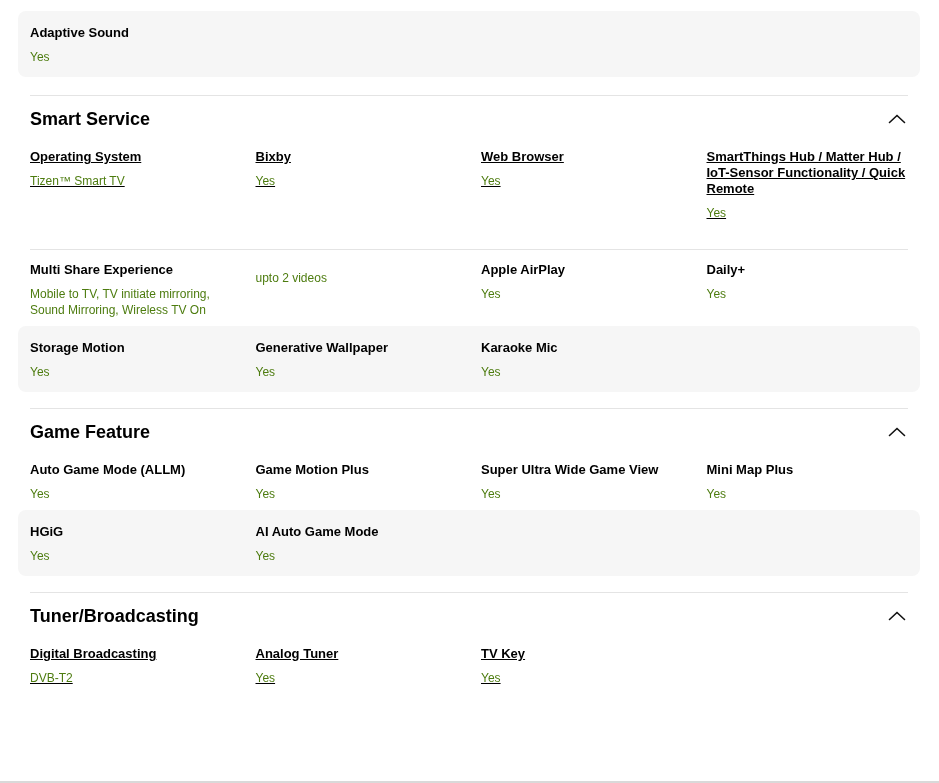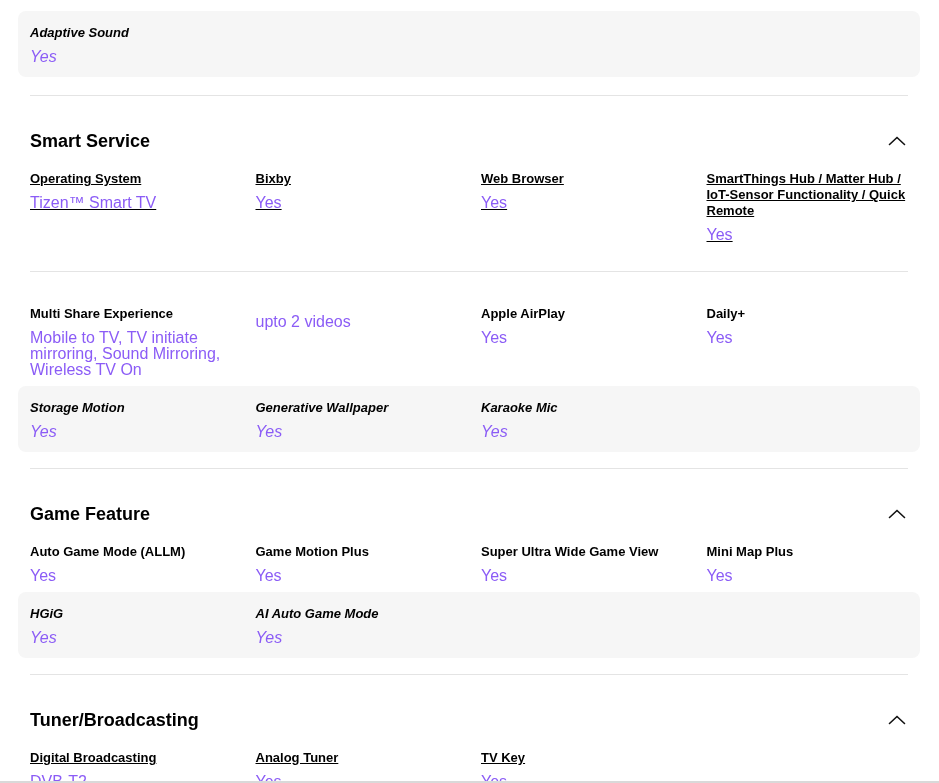--- a/index.html
+++ b/index.html
@@ -19,39 +19,38 @@
     display: grid;
     grid-template-columns: repeat(4, 1fr);
     column-gap: 24px;
   }
   .spec-row.shaded {
     background: #f6f6f6;
     border-radius: 8px;
     margin-left: -12px;
     margin-right: -12px;
     padding: 14px 12px 12px 12px;
-    font-style: italic;
   }
   .spec-label {
     font-size: 13px;
     font-weight: 700;
     line-height: 16px;
     letter-spacing: 0;
   }
   .spec-value {
-    font-size: 16px;
+    font-size: 12px;
     font-weight: 400;
     line-height: 16px;
     margin-top: 8px;
-    color: #8b5cf6;
+    color: #4d7c0f;
   }
   
   .section {
     border-top: 1px solid #e4e4e4;
-    padding-top: 34px;
+    padding-top: 12px;
   }
   .section-header {
     display: flex;
     align-items: center;
     justify-content: space-between;
     margin-bottom: 19px;
   }
   .section-title {
     font-size: 18px;
     font-weight: 700;

